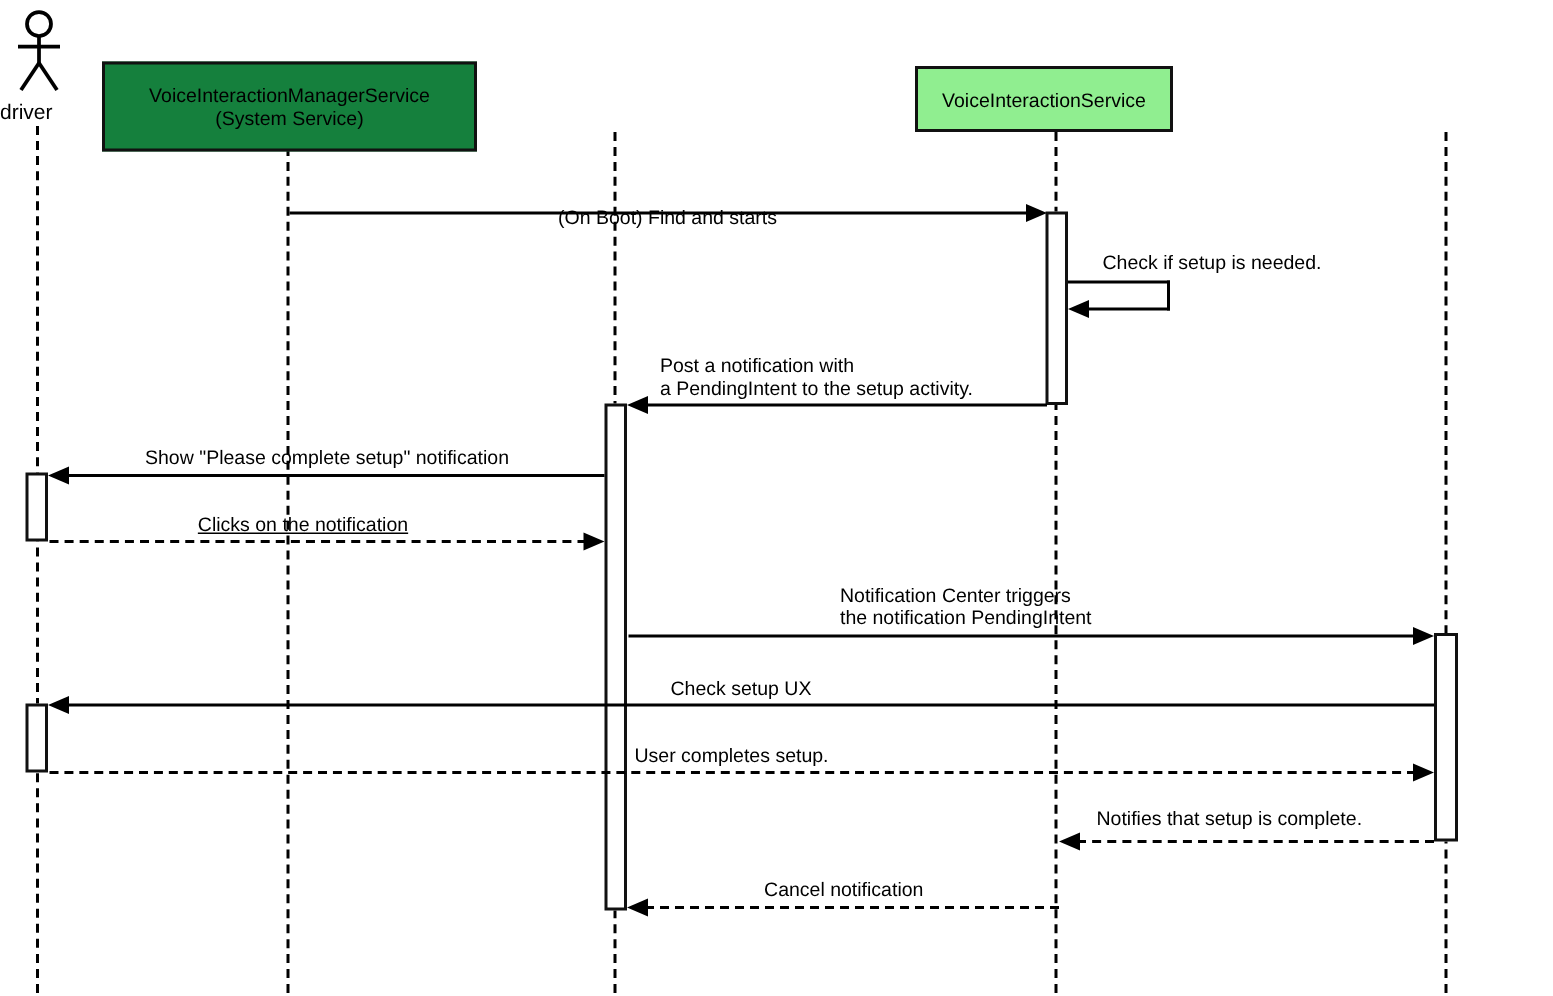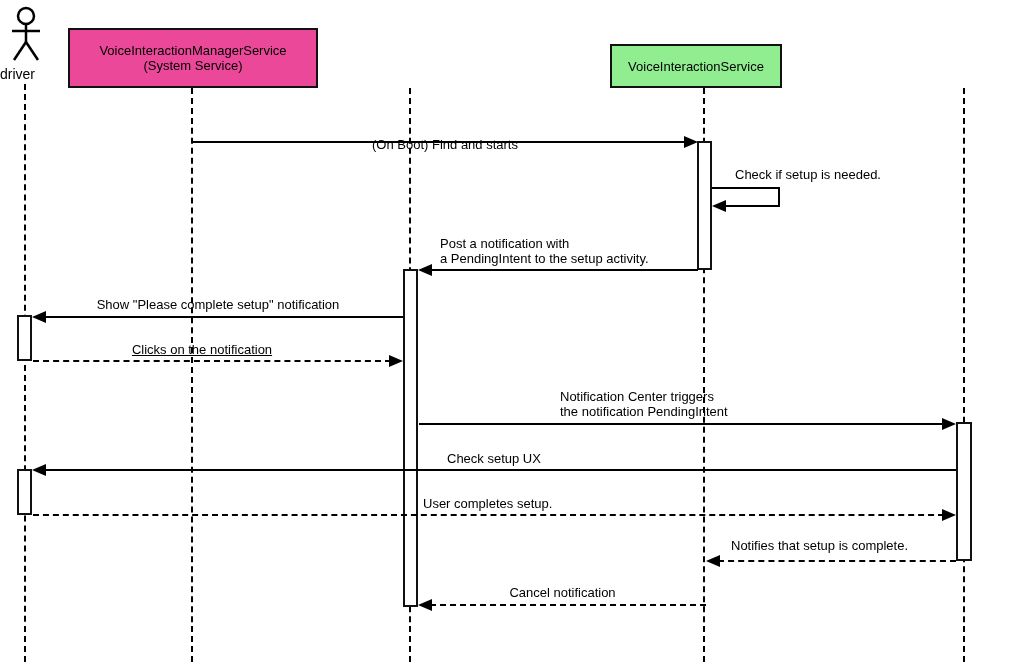--- a/index.html
+++ b/index.html
@@ -3,21 +3,21 @@
 <meta charset="utf-8">
 <style>
   html,body{margin:0;padding:0;background:#ffffff;}
   body{width:1035px;height:664px;position:relative;overflow:hidden;
        font-family:"Liberation Sans",sans-serif;color:#000;}
   .stage{position:absolute;left:0;top:0;width:1035px;height:664px;}
   .lifeline{position:absolute;width:0;border-left:2px dashed #000;}
   .pbox{position:absolute;border:2px solid #111;display:flex;align-items:center;
         justify-content:center;text-align:center;font-size:13px;line-height:15px;
         white-space:pre-line;box-sizing:border-box;}
-  .cyan{background:#ec4899;}
+  .cyan{background:#15803d;margin-top:13px;}
   .green{background:#90ee90;}
   .activation{position:absolute;background:#ffffff;border:2px solid #111;box-sizing:border-box;}
   .msg-line{position:absolute;height:0;border-top:2px solid #000;}
   .msg-line.dashed{border-top-style:dashed;}
   .vseg{position:absolute;width:0;border-left:2px solid #000;}
   .head-left{position:absolute;width:0;height:0;border-top:6px solid transparent;
              border-bottom:6px solid transparent;border-right:14px solid #000;}
   .head-right{position:absolute;width:0;height:0;border-top:6px solid transparent;
               border-bottom:6px solid transparent;border-left:14px solid #000;}
   .msg-label{position:absolute;font-size:13px;line-height:15px;white-space:pre-line;}

